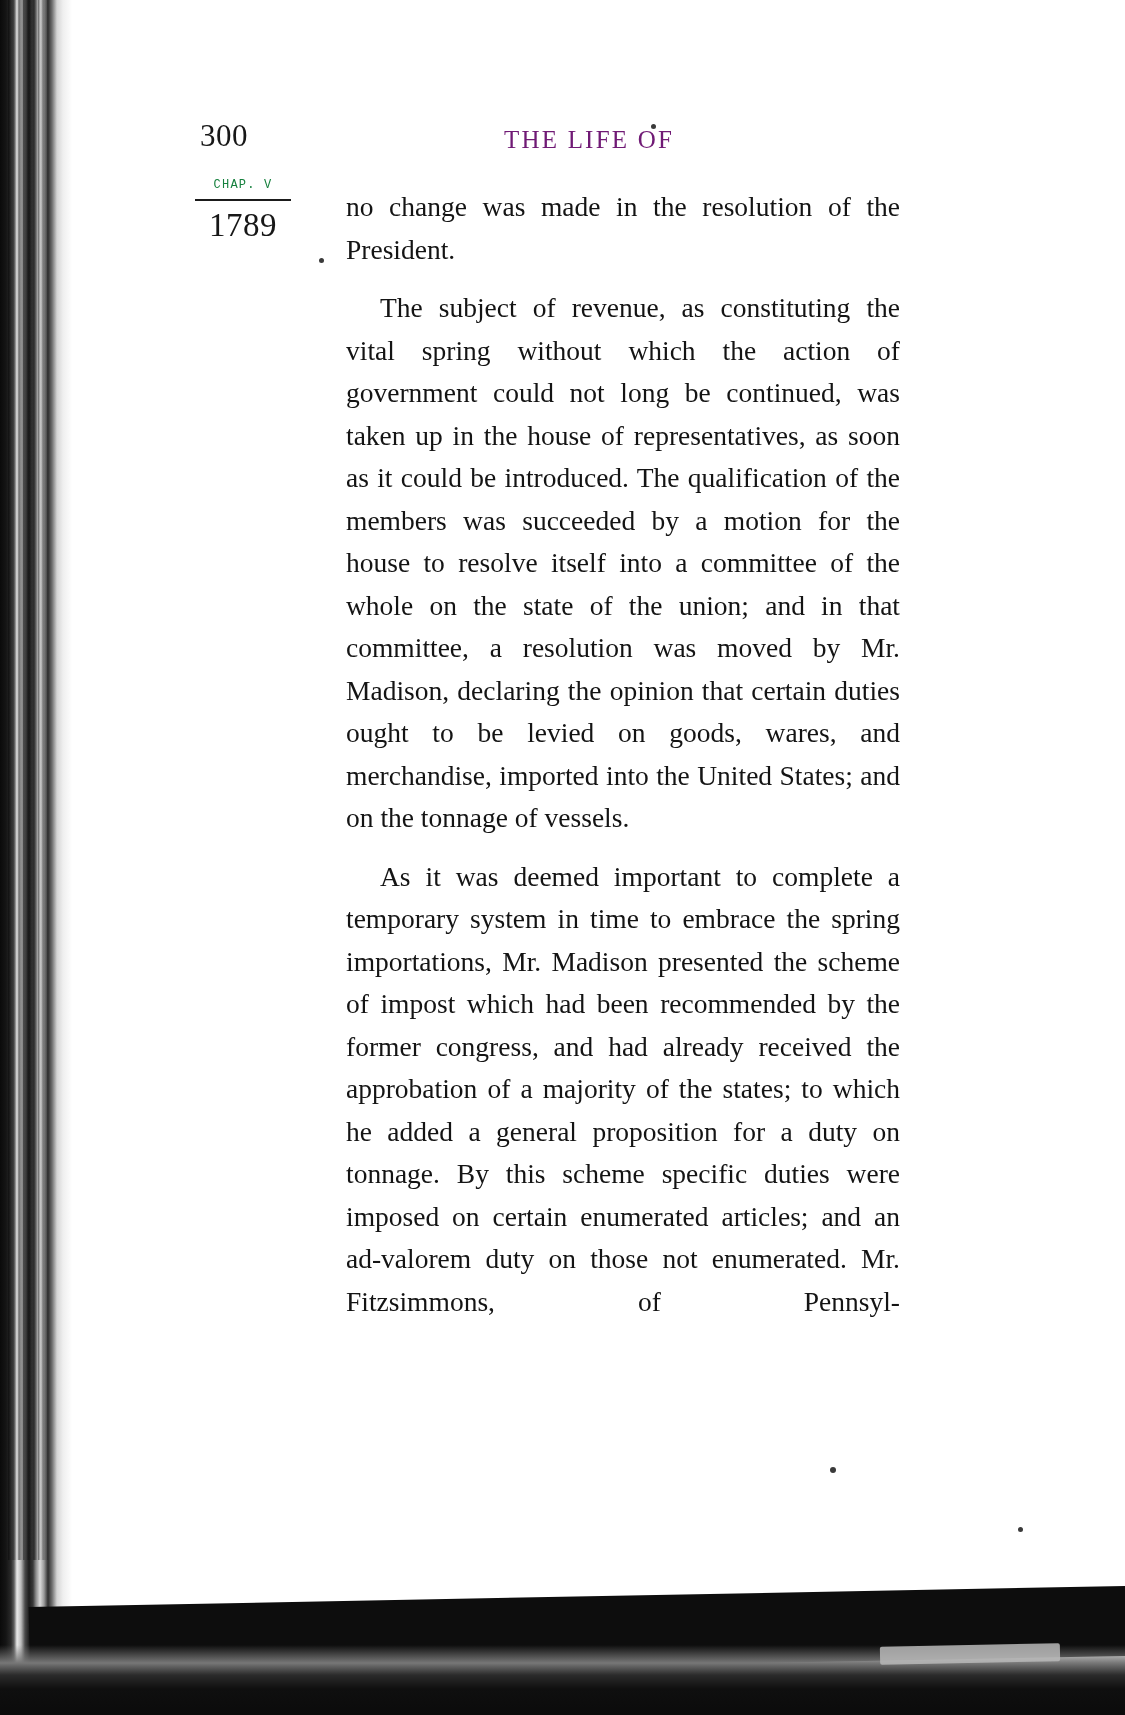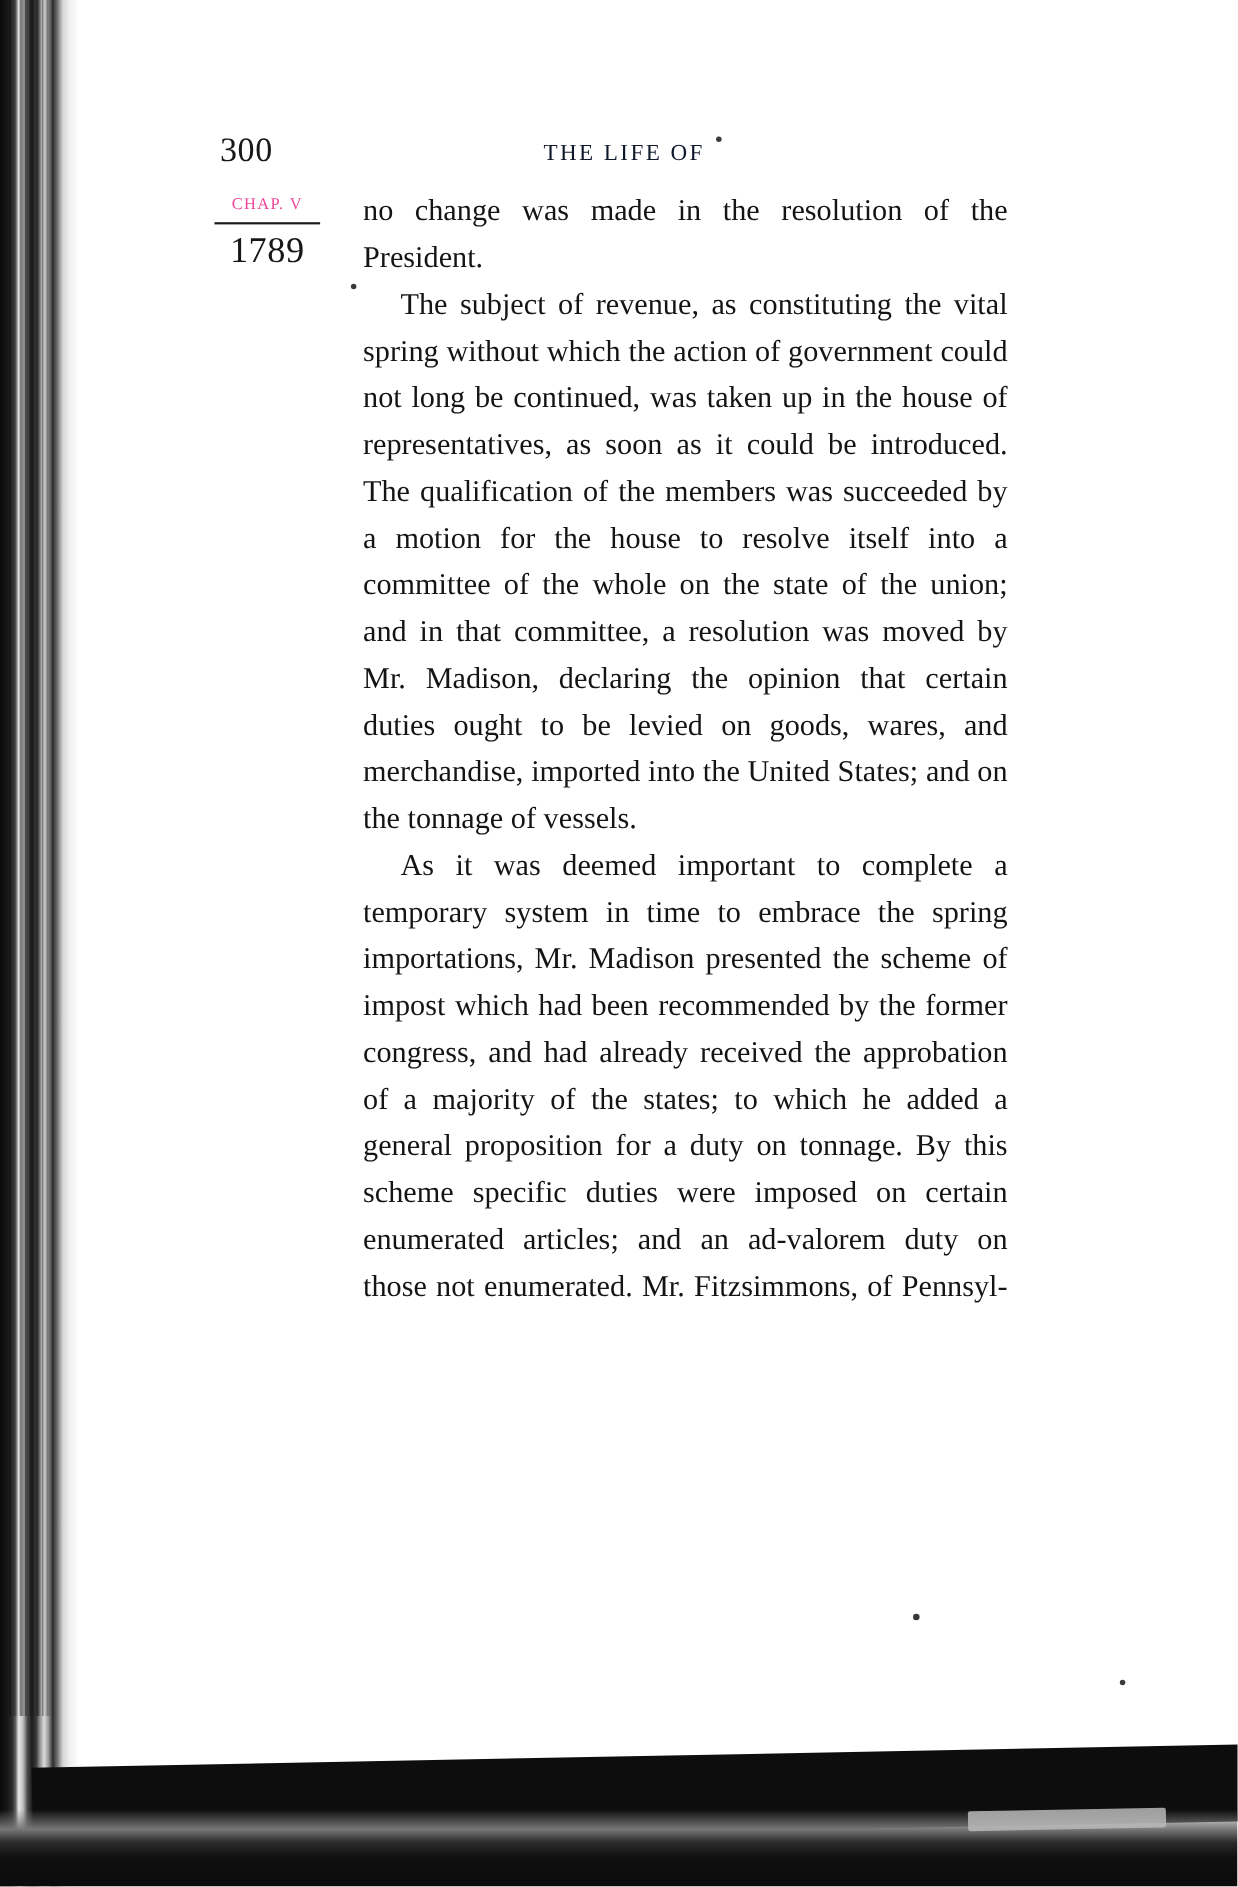--- a/index.html
+++ b/index.html
@@ -95,42 +95,43 @@
   .folio {
     position: absolute;
     left: 0;
     top: 0;
     font-size: 31px;
     letter-spacing: 0.5px;
     color: #171717;
   }
   .running-head {
     position: absolute;
-    left: 294px;
+    left: 304px;
     top: 8px;
-    font-size: 21px;
+    font-size: 25px;
     letter-spacing: 2.2px;
-    color: #0f172a;
+    color: #701a75;
     font-variant: small-caps;
     text-transform: uppercase;
   }
 
   .marginalia {
     position: absolute;
     left: 188px;
     top: 178px;
     width: 110px;
     text-align: center;
   }
   .marg-chap {
-    font-size: 15px;
+    font-size: 12px;
     letter-spacing: 1.2px;
     text-transform: uppercase;
-    color: #ec4899;
+    color: #15803d;
     white-space: nowrap;
+    font-family: Liberation Mono, monospace;
   }
   .marg-rule {
     width: 96px;
     height: 2px;
     background: #1b1b1b;
     margin: 7px auto 6px auto;
   }
   .marg-year {
     font-size: 33px;
     letter-spacing: 0.5px;
@@ -143,21 +144,21 @@
     top: 170px;
     width: 586px;
     font-size: 27.5px;
     line-height: 42.5px;
     text-align: justify;
     color: #141414;
     -webkit-hyphens: none;
     hyphens: none;
   }
   .textblock p {
-    margin: 0;
+    margin: 16px;
     text-indent: 0;
   }
   .textblock p.indent {
     text-indent: 34px;
   }
   .textblock p + p {
     margin-top: 0;
   }
   
   .textblock p.full {

